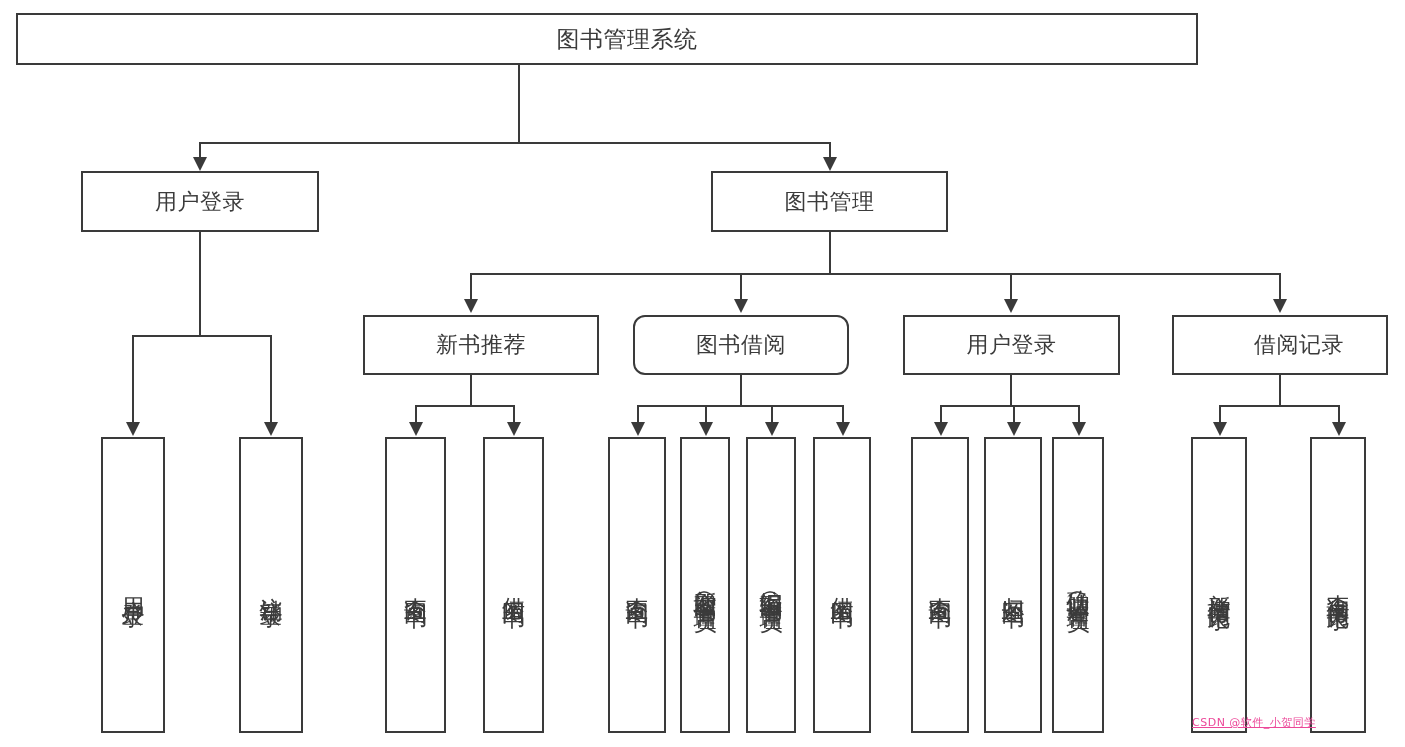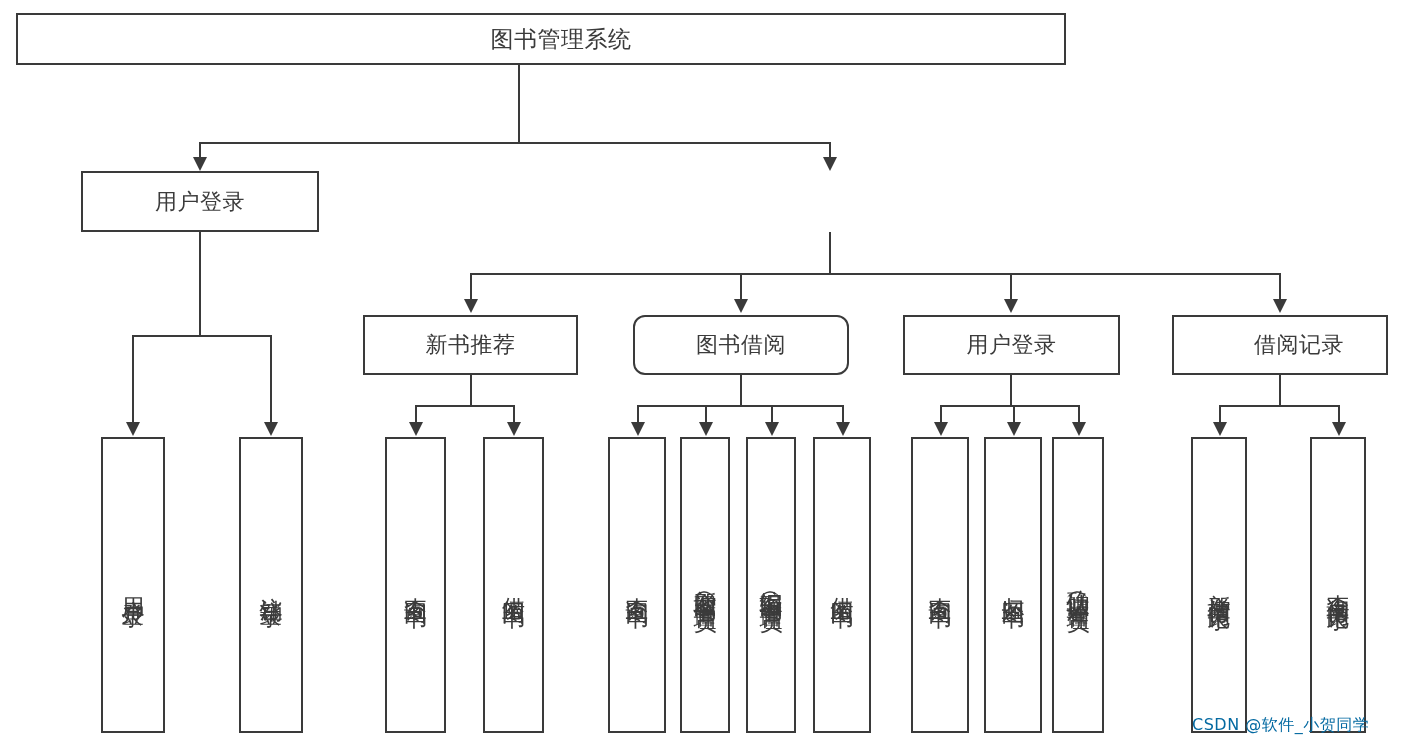--- a/index.html
+++ b/index.html
@@ -64,24 +64,25 @@
     position: absolute;
     width: 0;
     height: 0;
     border-left: 7px solid transparent;
     border-right: 7px solid transparent;
     border-top: 14px solid #3a3a3a;
   }
   
   #watermark {
     position: absolute;
-    color: #0369a1;
-    font-size: 16px;
+    color: #ec4899;
+    font-size: 11px;
     white-space: nowrap;
     letter-spacing: 0.5px;
+    text-decoration: underline;
   }
 </style>
 </head>
 <body>
 
 <div id="canvas">
 
   <div class="vline" style="left:518px;top:65px;height:78px;"></div>
   <div class="hline" style="left:199px;top:142px;width:632px;"></div>
   <div class="vline" style="left:199px;top:142px;height:26px;"></div>
@@ -134,29 +135,32 @@
   <div class="vline" style="left:1078px;top:405px;height:18px;"></div>
   <div class="arrow" style="left:1072px;top:422px;"></div>
 
   <div class="vline" style="left:1279px;top:375px;height:31px;"></div>
   <div class="hline" style="left:1219px;top:405px;width:120px;"></div>
   <div class="vline" style="left:1219px;top:405px;height:18px;"></div>
   <div class="arrow" style="left:1213px;top:422px;"></div>
   <div class="vline" style="left:1338px;top:405px;height:18px;"></div>
   <div class="arrow" style="left:1332px;top:422px;"></div>
 
-  <div class="node root horiz" style="left:16px;top:13px;width:1050px;height:52px;padding-left:40px;">
+  <div class="node root horiz" style="left:16px;top:13px;width:1182px;height:52px;padding-left:40px;">
     <span class="label">图书管理系统</span>
   </div>
 
   <div class="node horiz" style="left:81px;top:171px;width:238px;height:61px;">
     <span class="label">用户登录</span>
   </div>
-
-  <div class="node horiz" style="left:363px;top:315px;width:215px;height:60px;">
+  <div class="node horiz" style="left:711px;top:171px;width:237px;height:61px;">
+    <span class="label">图书管理</span>
+  </div>
+
+  <div class="node horiz" style="left:363px;top:315px;width:236px;height:60px;">
     <span class="label">新书推荐</span>
   </div>
   <div class="node horiz" style="left:633px;top:315px;width:216px;height:60px;border-radius:12px;">
     <span class="label">图书借阅</span>
   </div>
   <div class="node horiz" style="left:903px;top:315px;width:217px;height:60px;">
     <span class="label">用户登录</span>
   </div>
   <div class="node horiz" style="left:1172px;top:315px;width:216px;height:60px;padding-left:38px;">
     <span class="label">借阅记录</span>

